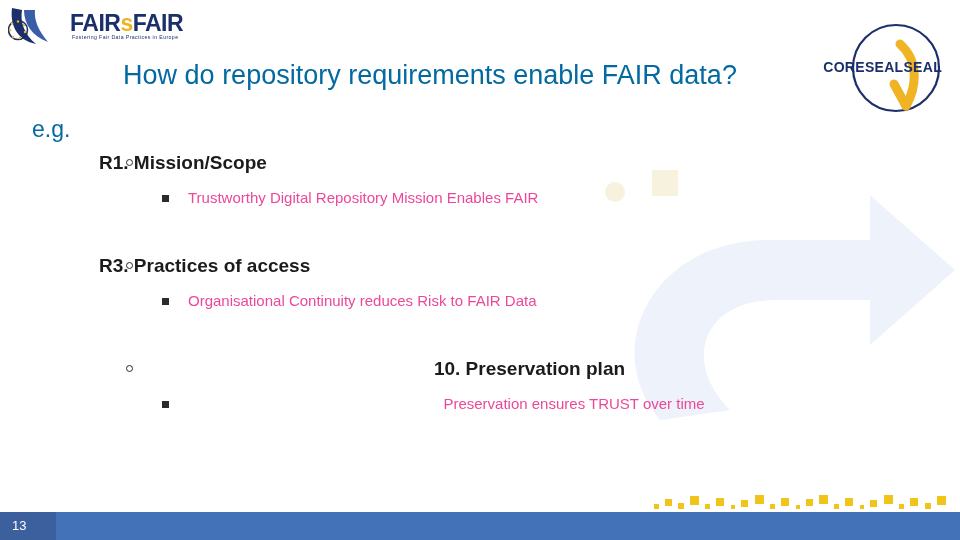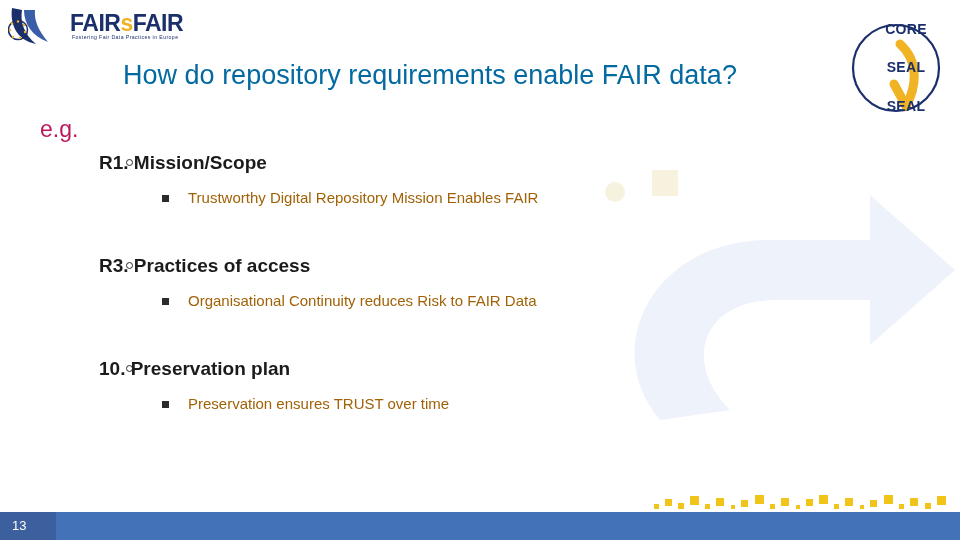--- a/index.html
+++ b/index.html
@@ -69,27 +69,26 @@
   .cts-badge {
     position: absolute;
     right: 18px;
     top: 22px;
     width: 92px;
     height: 92px;
     z-index: 3;
   }
   .cts-text {
     position: absolute;
-    left: 10px;
+    left: 0;
     top: 0;
     width: 92px;
     height: 92px;
     display: flex;
-    flex-direction: column;
-    justify-content: space-between;
+    justify-content: flex-end;
     align-items: center;
     color: #1b2f6b;
     font-weight: bold;
     font-size: 14px;
     line-height: 1.08;
     letter-spacing: 0.3px;
   }
   .cts-text span { display: block; }
 
   
@@ -101,38 +100,38 @@
     text-align: center;
     font-size: 27px;
     color: #0369a1;
     font-weight: normal;
     z-index: 2;
   }
 
   
   .eg {
     position: absolute;
-    left: 40px;
+    left: 32px;
     top: 116px;
     font-size: 23px;
-    color: #be185d;
+    color: #0369a1;
     z-index: 2;
   }
 
   .content {
     position: absolute;
     left: 0;
     top: 150px;
     width: 960px;
     z-index: 2;
   }
   .group {
     margin-bottom: 44px;
   }
-  .group:last-child { margin-bottom: 0; }
+  .group:last-child { margin-bottom: 0; text-align: center; }
 
   .lvl1 {
     position: relative;
     padding-left: 99px;
     font-size: 19px;
     font-weight: bold;
     color: #1b1b1b;
     line-height: 26px;
   }
   .lvl1 .bullet-o {
@@ -144,21 +143,21 @@
     border: 1.6px solid #2b2b2b;
     border-radius: 50%;
     box-sizing: border-box;
   }
 
   .lvl2 {
     position: relative;
     padding-left: 188px;
     margin-top: 11px;
     font-size: 15px;
-    color: #a16207;
+    color: #ec4899;
     line-height: 22px;
   }
   .lvl2 .bullet-sq {
     position: absolute;
     left: 162px;
     top: 8px;
     width: 7px;
     height: 7px;
     background: #2b2b2b;
   }

